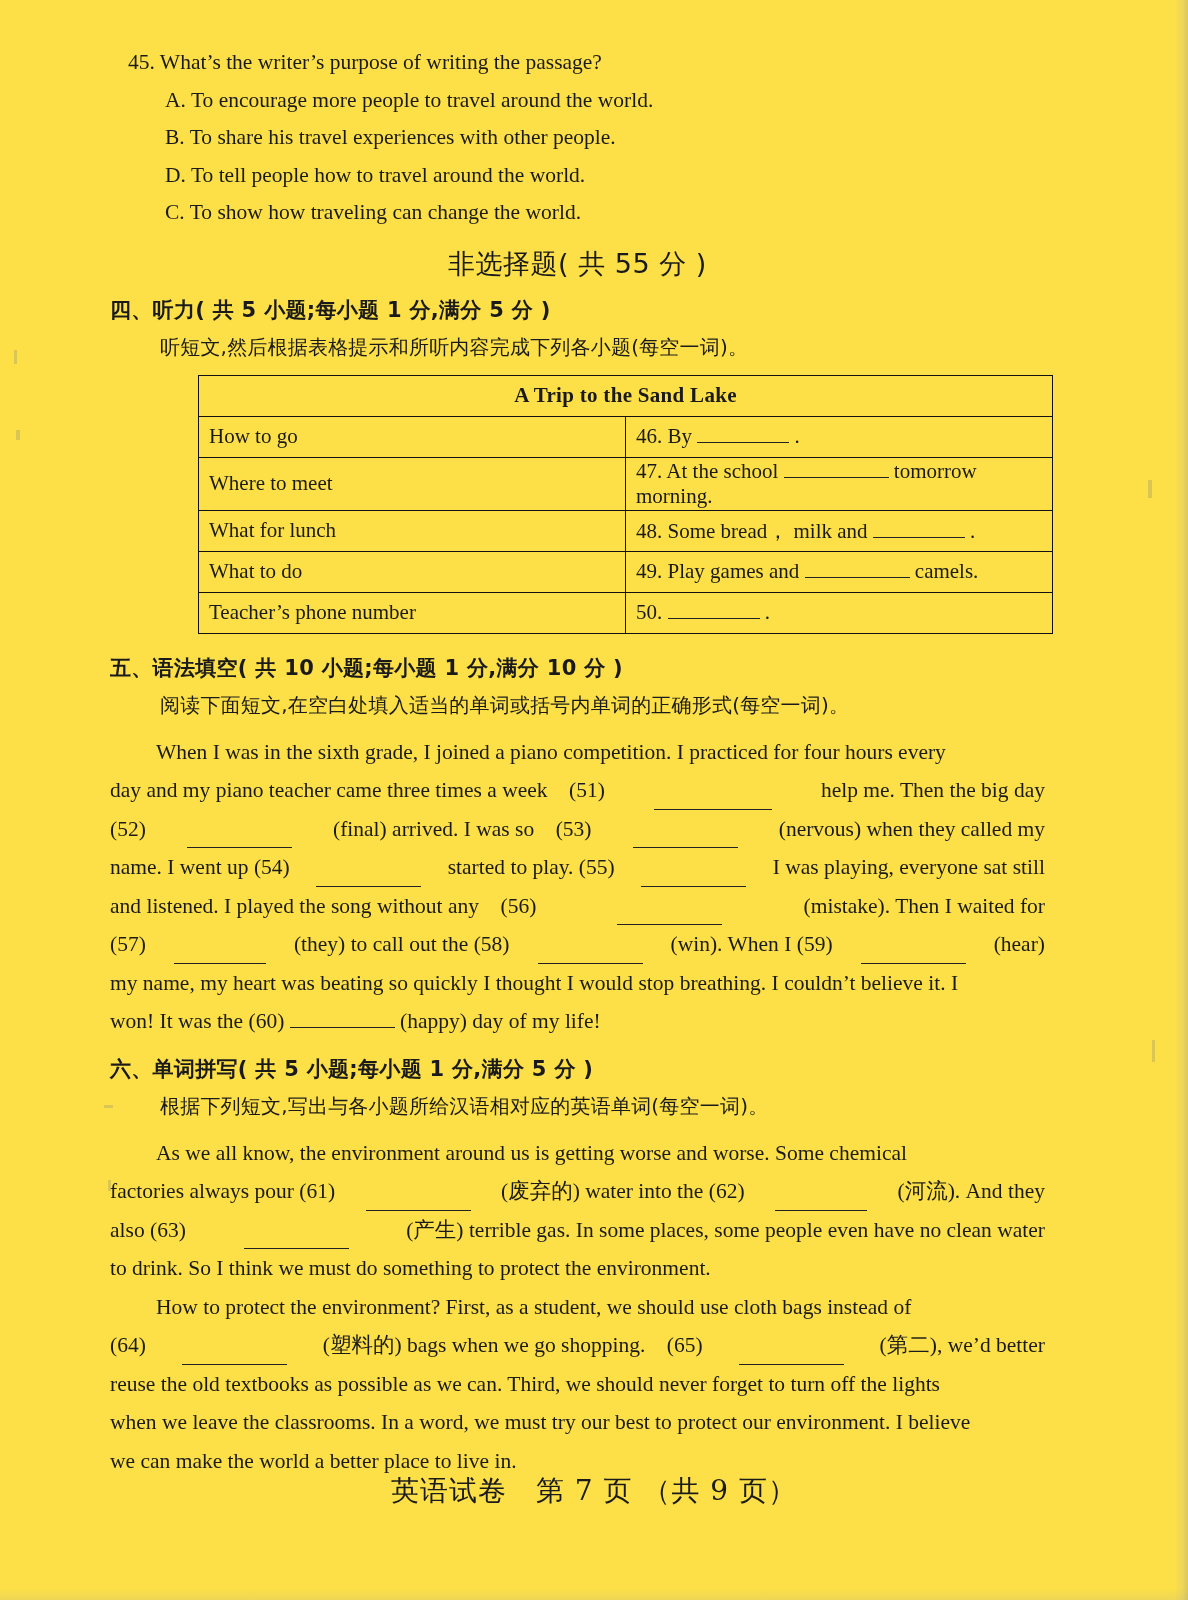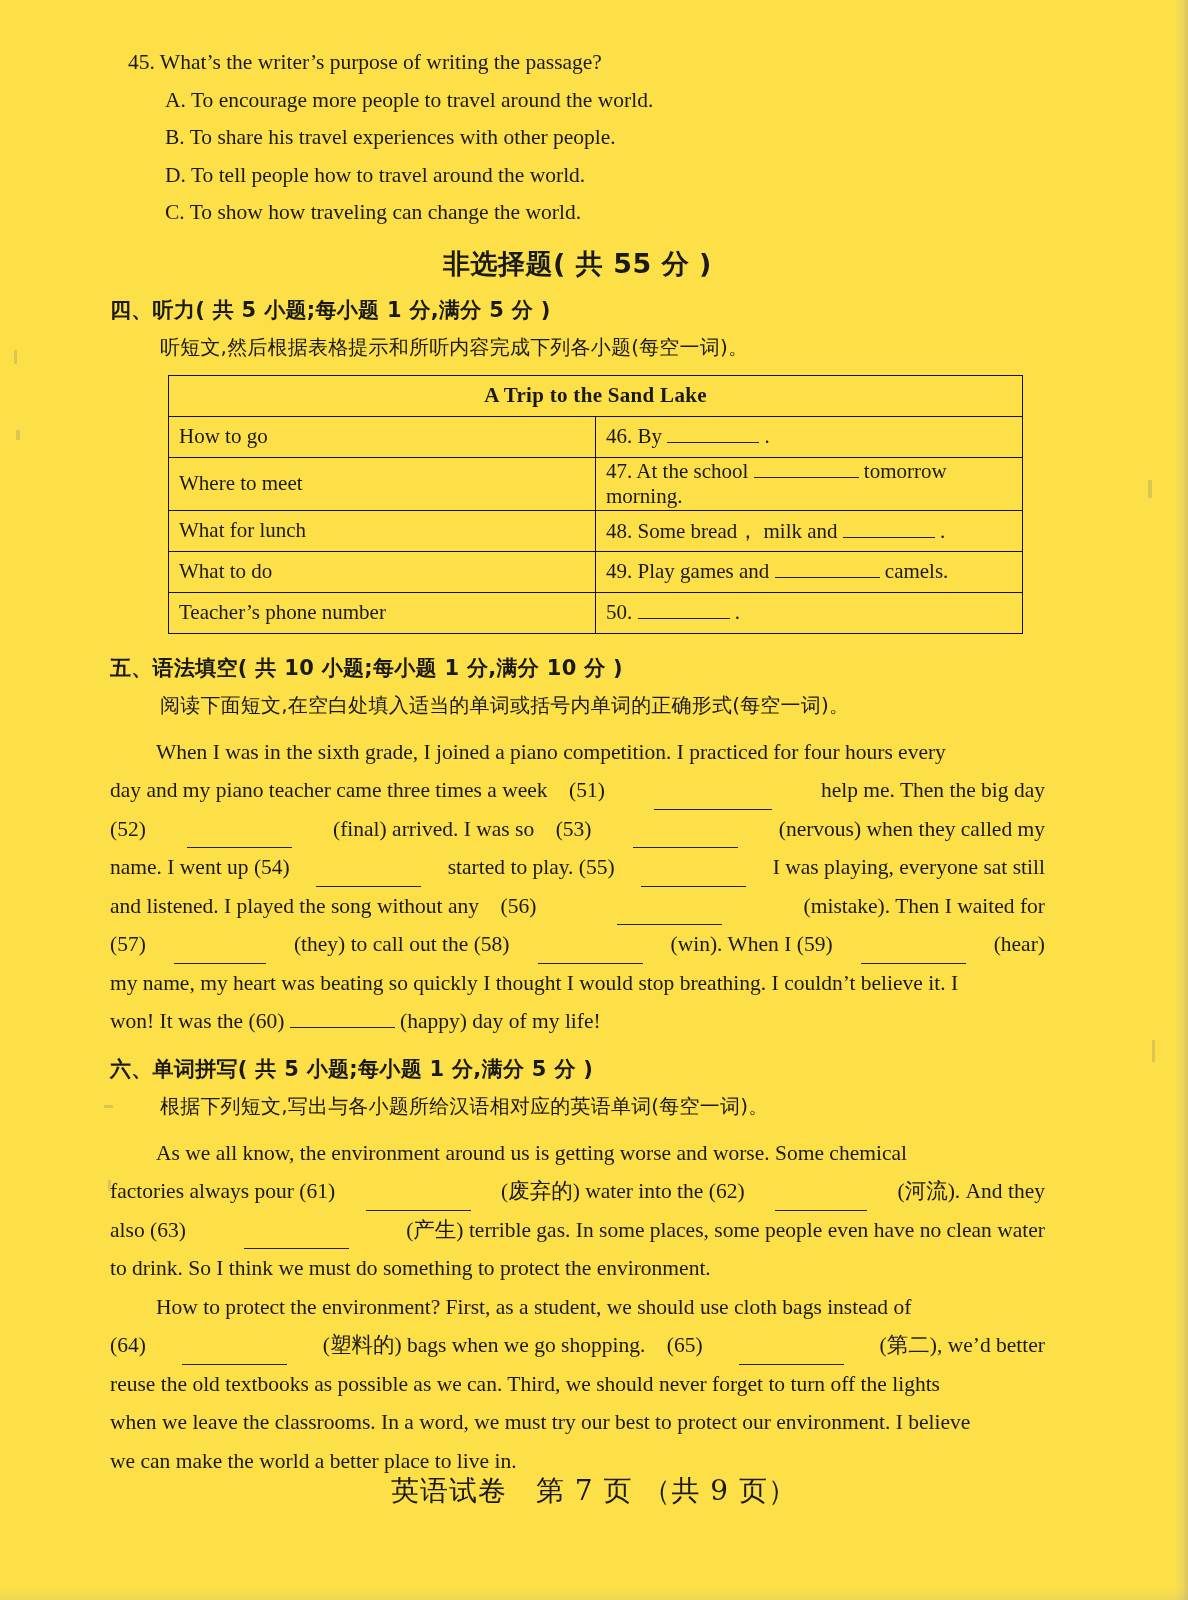--- a/index.html
+++ b/index.html
@@ -60,21 +60,21 @@
     font-size: 21.5px;
     line-height: 1.0;
     margin: 16px 0 16px 55px;
     white-space: nowrap;
   }
 
   
   .big-heading {
     text-align: center;
     font-family: "DejaVu Sans", "Liberation Sans", sans-serif;
-    font-weight: bold;
+    font-weight: normal;
     font-size: 27px;
     letter-spacing: 0.5px;
     margin: 22px 0 14px 0;
   }
 
   
   .cn-section {
     font-family: "DejaVu Sans", "Liberation Sans", sans-serif;
     font-weight: bold;
     font-size: 21px;
@@ -84,21 +84,21 @@
   .cn-instruction {
     font-family: "DejaVu Sans", "Liberation Sans", sans-serif;
     font-size: 20px;
     margin: 0 0 14px 50px;
     letter-spacing: 0.2px;
   }
 
   
   table.trip-table {
     border-collapse: collapse;
-    margin: 6px 0 0 58px;
+    margin: 6px 0 0 88px;
     width: 855px;
     table-layout: fixed;
     padding-left: 12px;
   }
   table.trip-table td, table.trip-table th {
     border: 1px solid #111;
     height: 38px;
     padding: 1px 10px;
     font-size: 21px;
     font-weight: normal;

